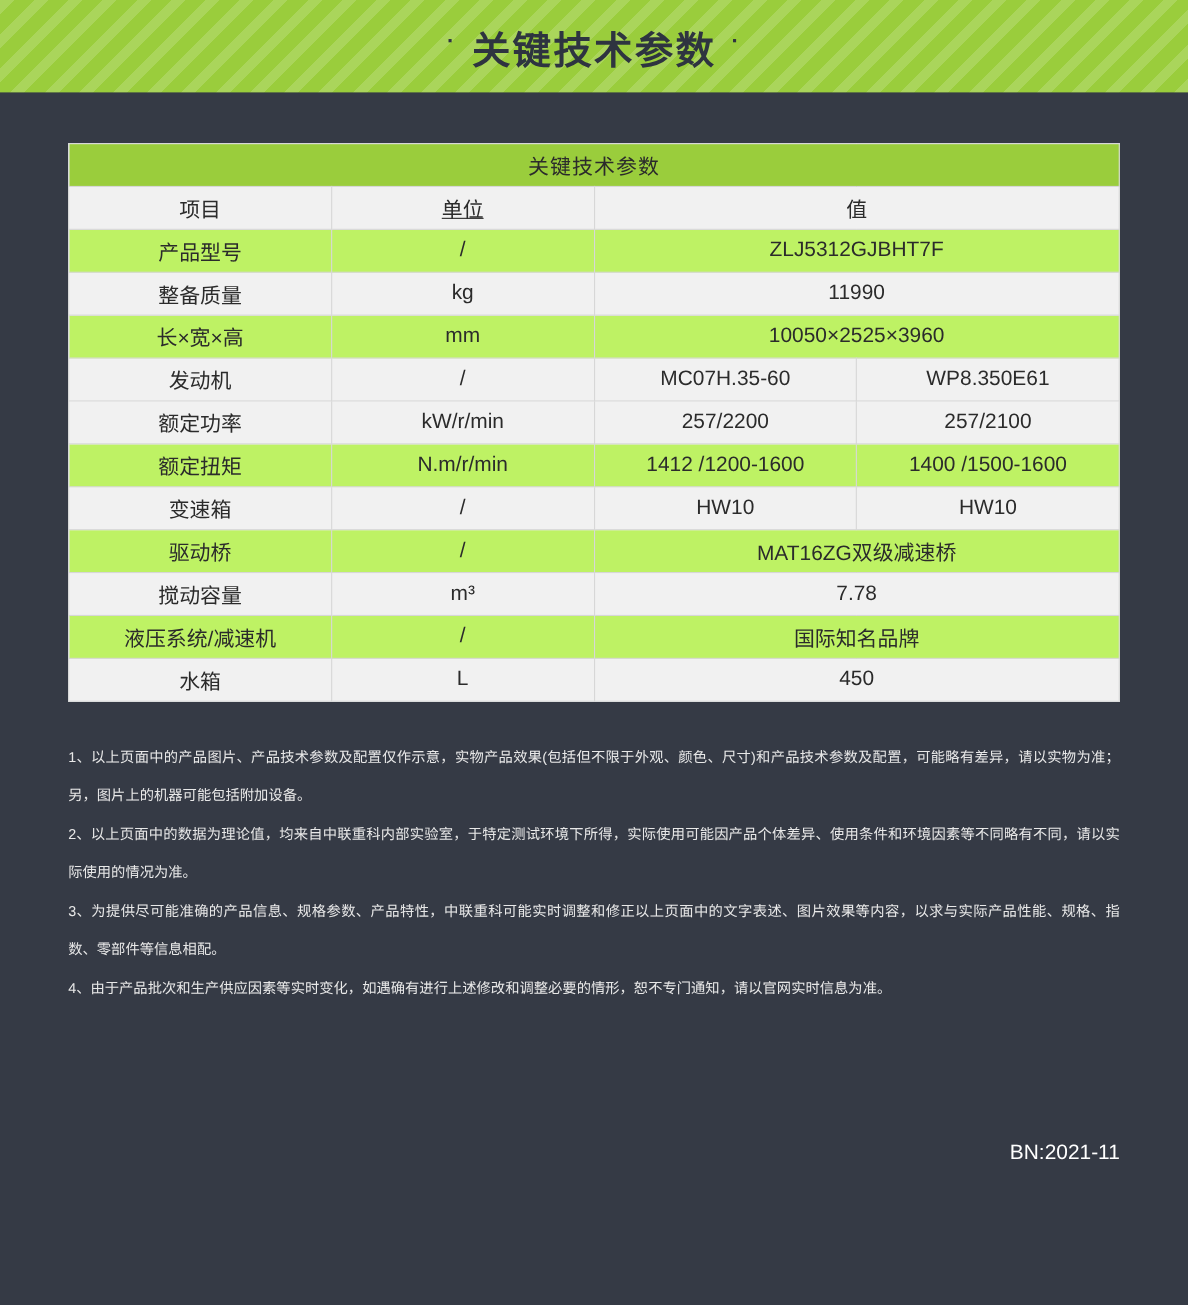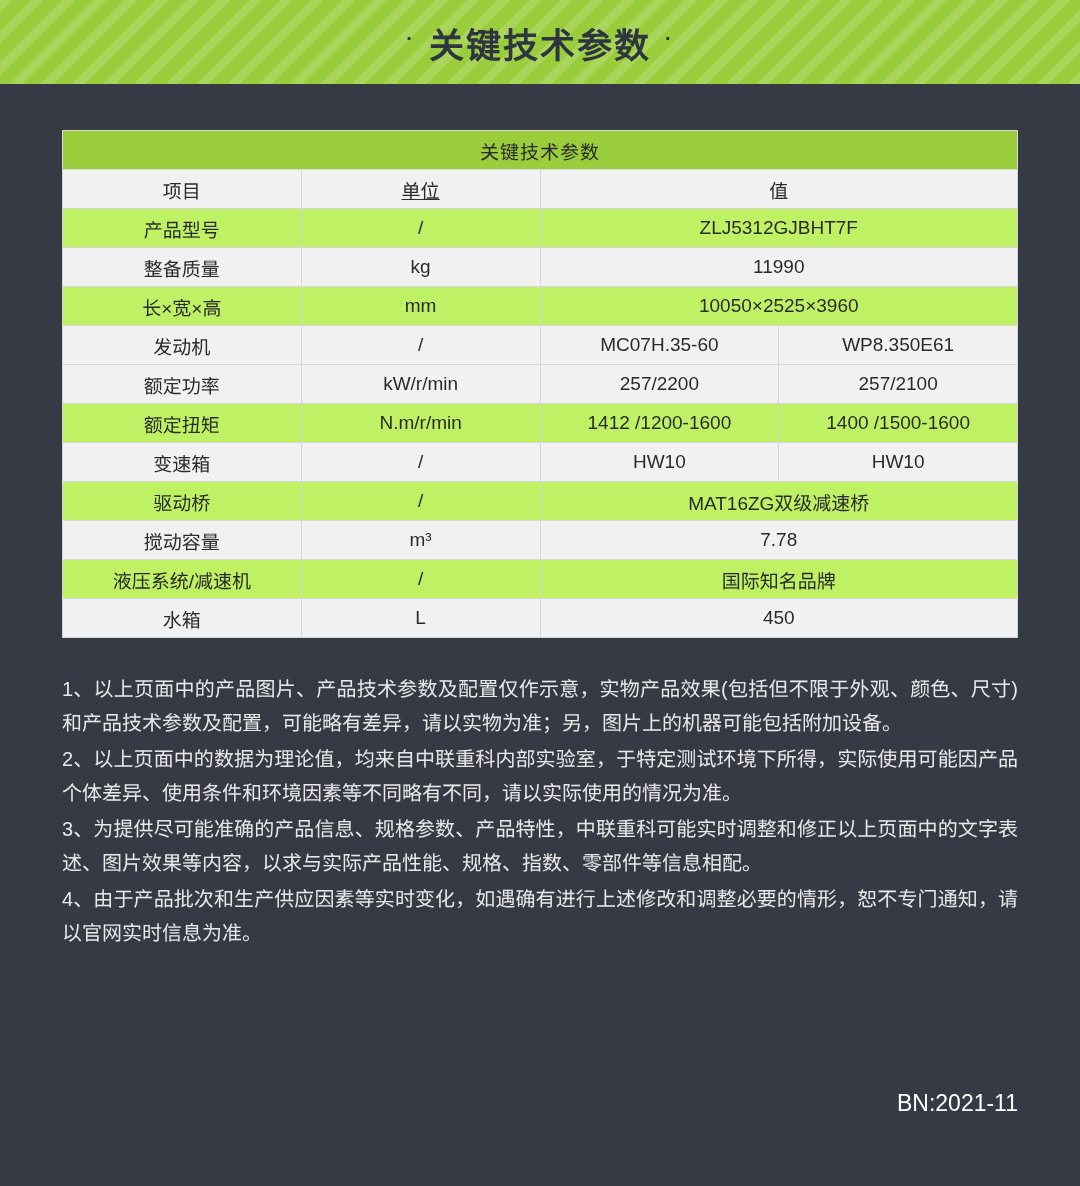--- a/index.html
+++ b/index.html
@@ -89,35 +89,35 @@
   .col-item { width: 394px; }
   .col-unit { width: 166px; text-decoration: underline; }
   .col-val  { width: 396px; }
   .val-half { width: 198px; margin-top: 40px; }
 
   
   .notes {
     margin: 34px 36px 0 62px;
     width: 956px;
     color: #e8e8e8;
-    font-size: 20px;
+    font-size: 13px;
     line-height: 34px;
     text-align: justify;
   }
   .notes p {
     margin: 0 0 2px 0;
   }
 
   
   .footer-code {
     position: absolute;
     right: 62px;
-    top: 1090px;
+    top: 1038px;
     color: #ffffff;
-    font-size: 23px;
+    font-size: 19px;
   }
 </style>
 </head>
 <body>
 
 <div class="banner">
   <div class="banner-stripes"></div>
   <div class="banner-title">
     <span class="banner-dot">·</span>
     <span>关键技术参数</span>

